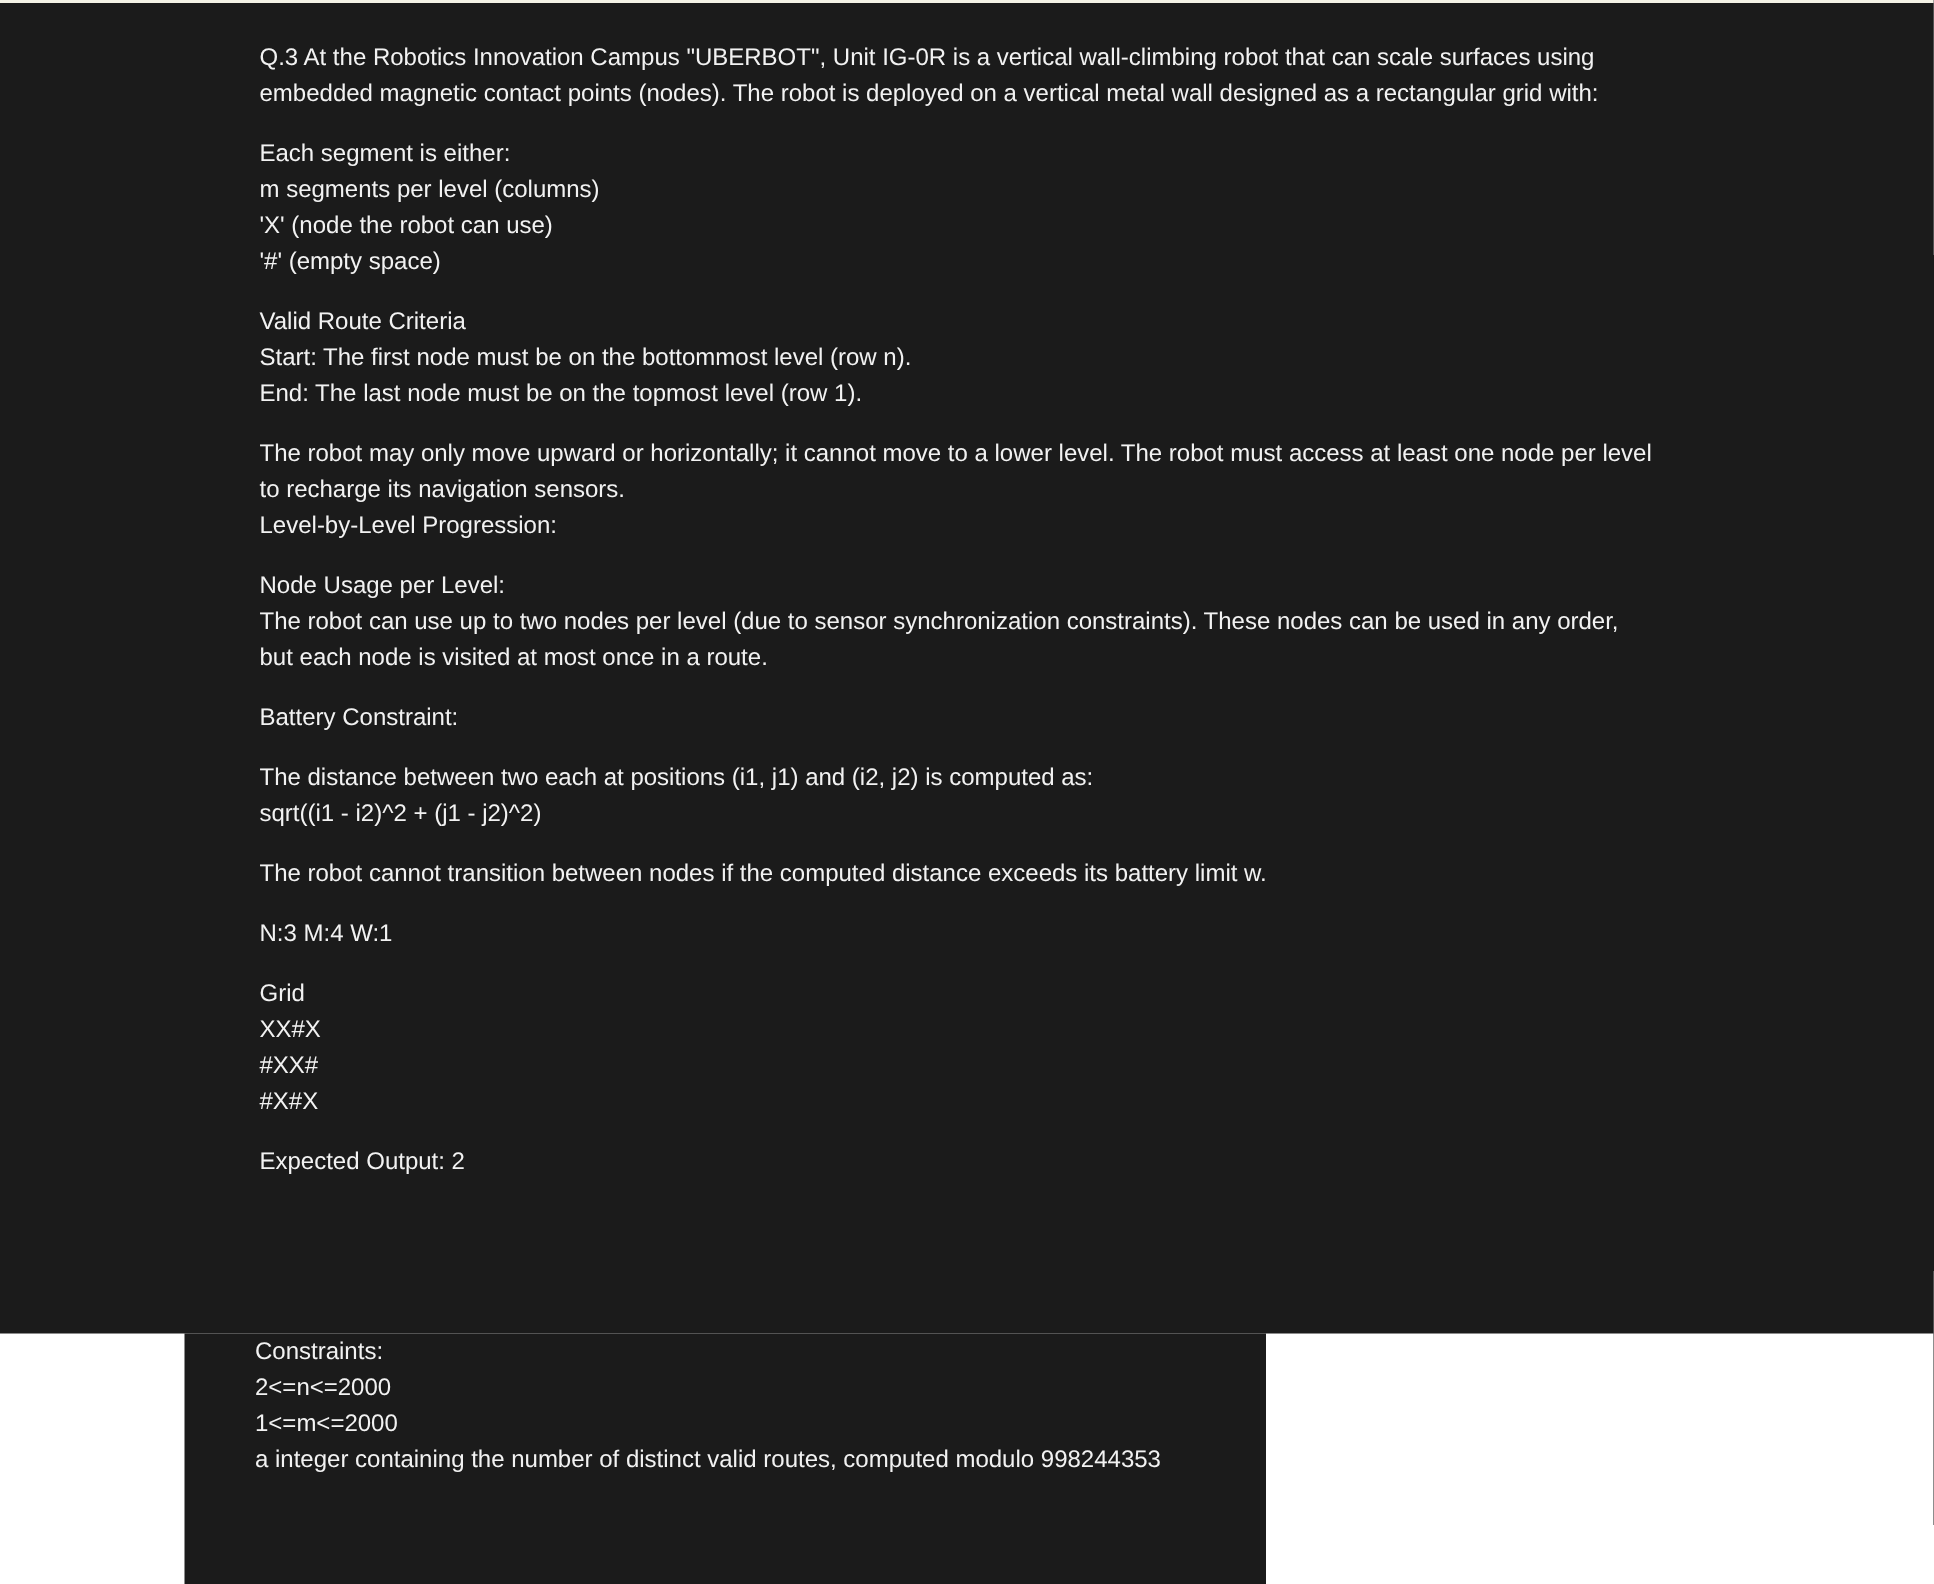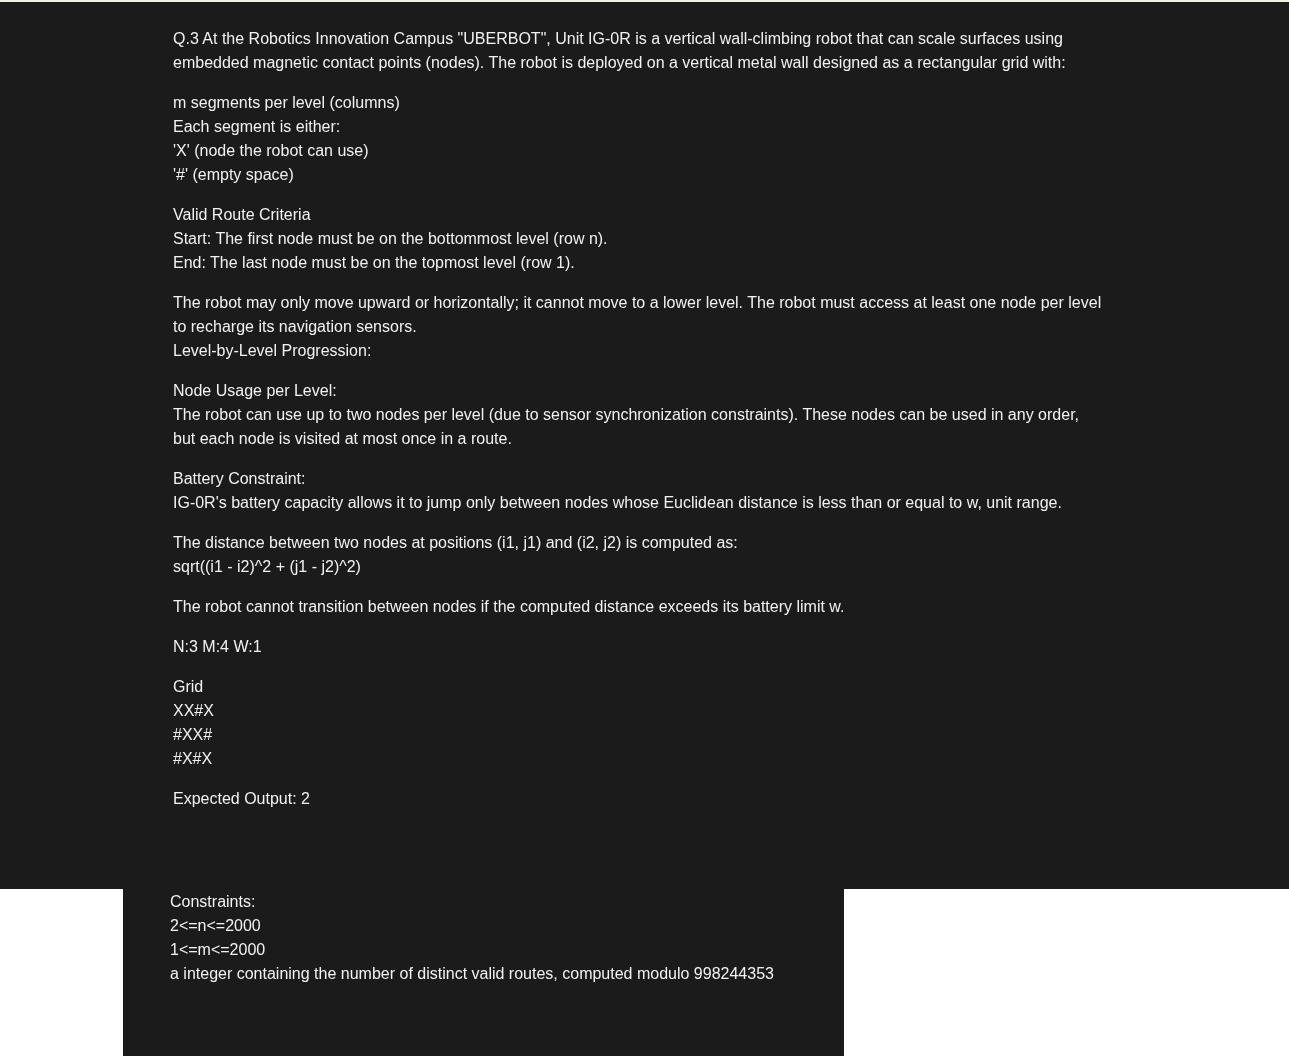--- a/index.html
+++ b/index.html
@@ -33,22 +33,22 @@
 </head>
 <body>
 
 <div class="top-strip"></div>
 
 <div class="panel-top">
   <div class="content">
     <p>Q.3 At the Robotics Innovation Campus "UBERBOT", Unit IG-0R is a vertical wall-climbing robot that can scale surfaces using embedded magnetic contact points (nodes). The robot is deployed on a vertical metal wall designed as a rectangular grid with:</p>
 
     <p>
+      <span class="line">Each segment is either:</span>
       <span class="line">m segments per level (columns)</span>
-      <span class="line">Each segment is either:</span>
       <span class="line">'X' (node the robot can use)</span>
       <span class="line">'#' (empty space)</span>
     </p>
 
     <p>
       <span class="line">Valid Route Criteria</span>
       <span class="line">Start: The first node must be on the bottommost level (row n).</span>
       <span class="line">End: The last node must be on the topmost level (row 1).</span>
     </p>
 
@@ -57,25 +57,24 @@
       <span class="line">Level-by-Level Progression:</span>
     </p>
 
     <p>
       <span class="line">Node Usage per Level:</span>
       <span class="line">The robot can use up to two nodes per level (due to sensor synchronization constraints). These nodes can be used in any order, but each node is visited at most once in a route.</span>
     </p>
 
     <p>
       <span class="line">Battery Constraint:</span>
-      <span class="line">IG-0R's battery capacity allows it to jump only between nodes whose Euclidean distance is less than or equal to w, unit range.</span>
     </p>
 
     <p>
-      <span class="line">The distance between two nodes at positions (i1, j1) and (i2, j2) is computed as:</span>
+      <span class="line">The distance between two each at positions (i1, j1) and (i2, j2) is computed as:</span>
       <span class="line">sqrt((i1 - i2)^2 + (j1 - j2)^2)</span>
     </p>
 
     <p>
       <span class="line">The robot cannot transition between nodes if the computed distance exceeds its battery limit w.</span>
     </p>
 
     <p>
       <span class="line">N:3 M:4 W:1</span>
     </p>

